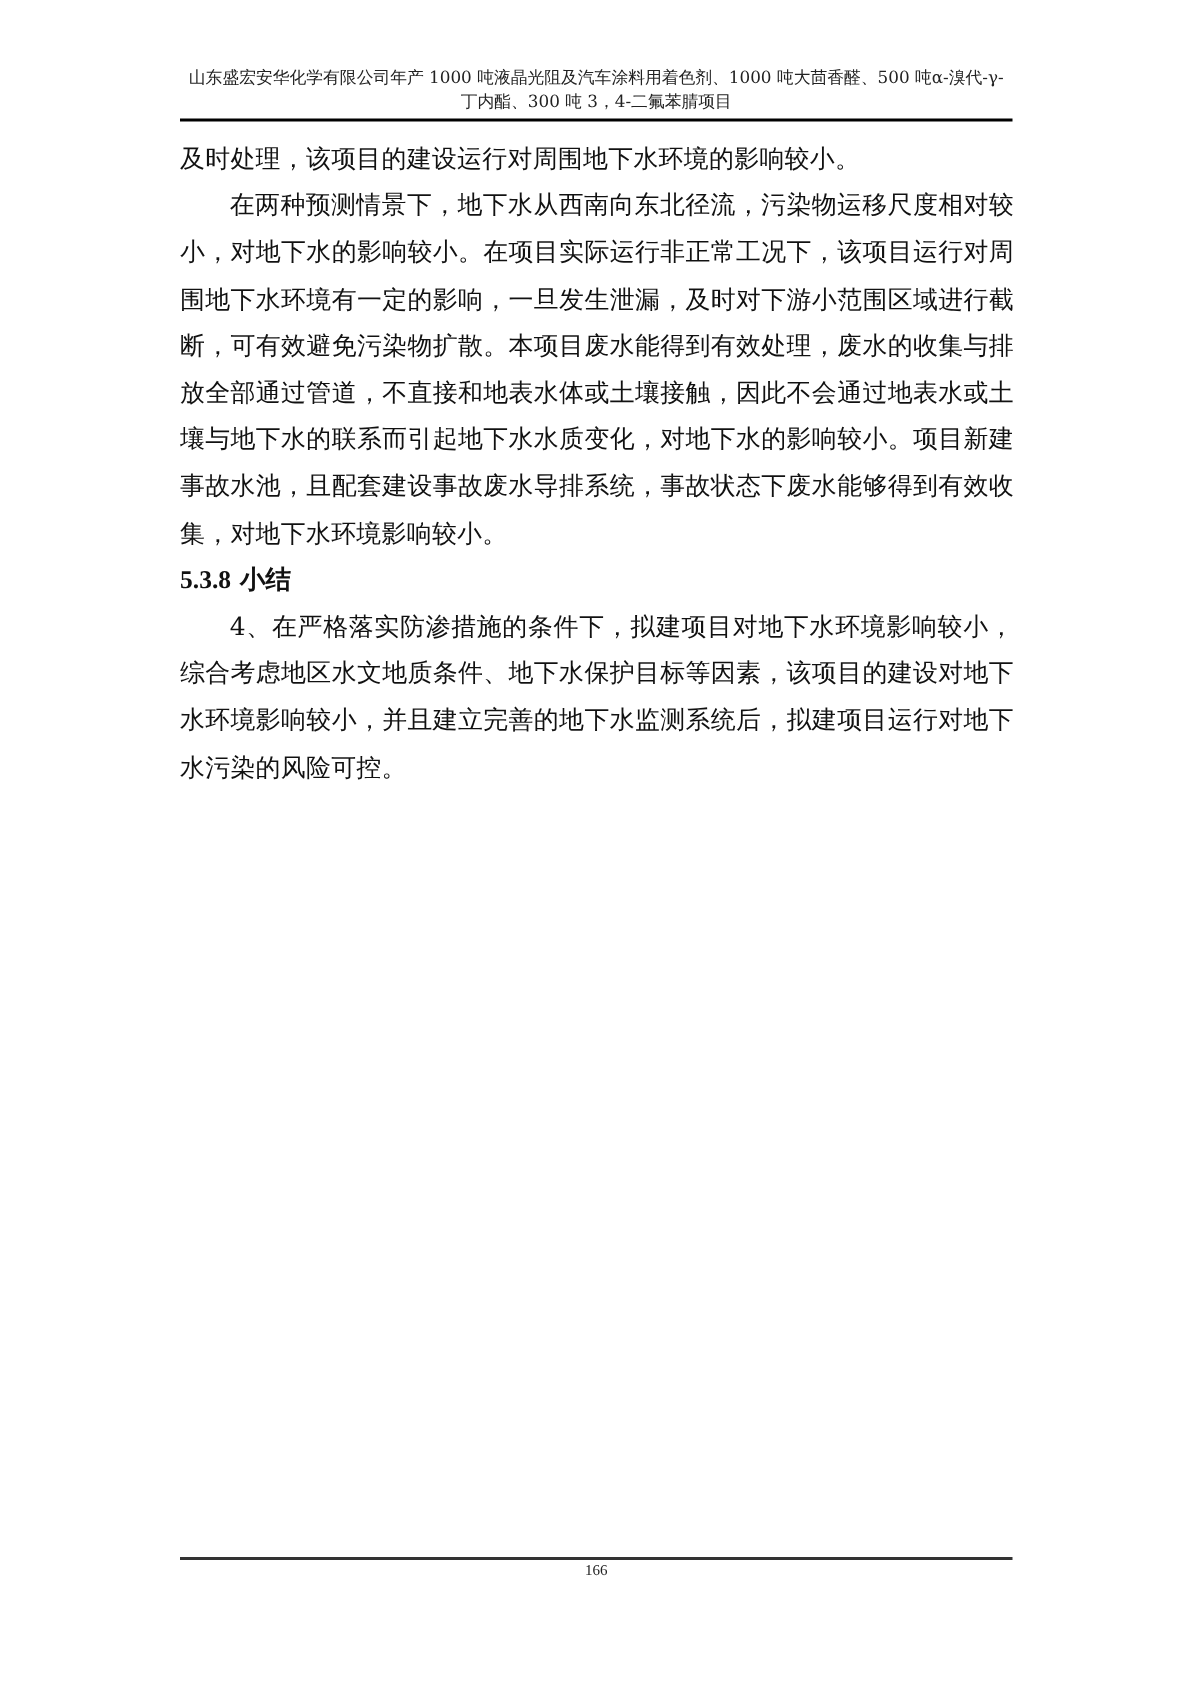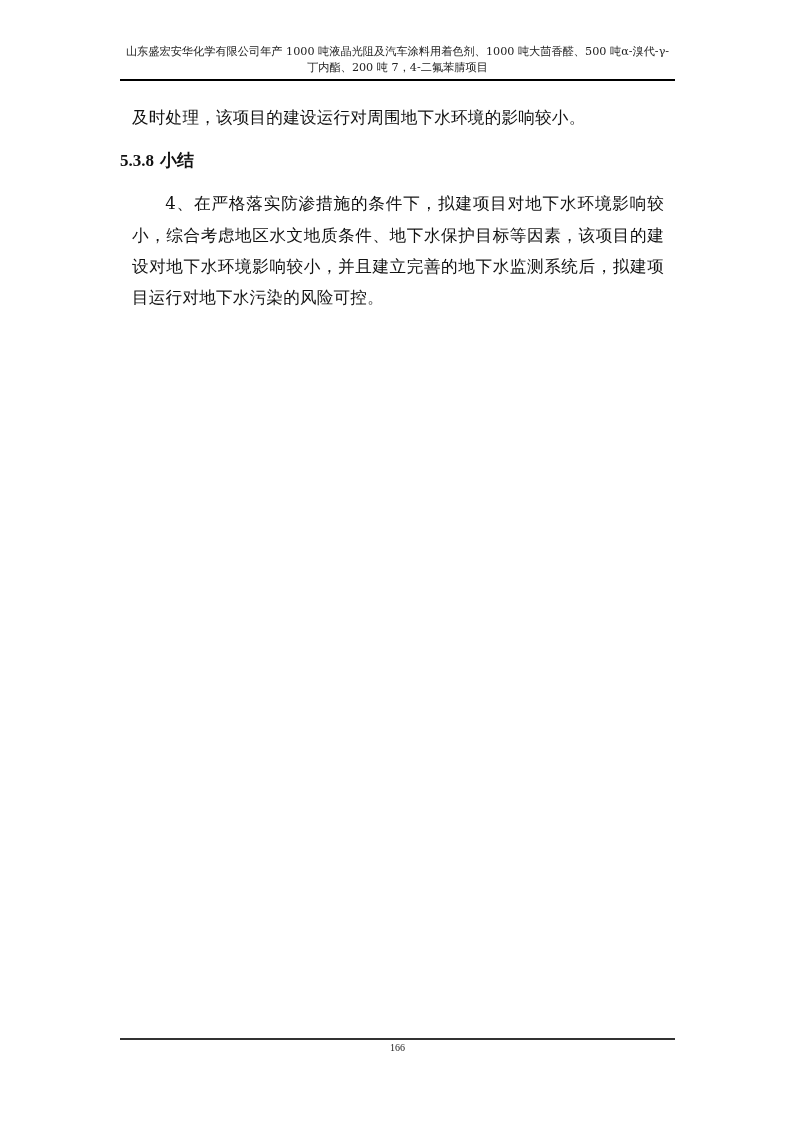--- a/index.html
+++ b/index.html
@@ -2,40 +2,41 @@
 <html><head>
 <meta charset="utf-8">
 <style>
   html, body { margin: 0; padding: 0; background: #ffffff; }
   body { width: 794px; height: 1123px; position: relative; overflow: hidden;
          font-family: "DejaVu Serif", "Liberation Serif", serif; color: #111; }
   .header { position: absolute; left: 120px; top: 44px; width: 555px;
             text-align: center; font-size: 11.2px; line-height: 16px; color: #222; }
   .header-rule { position: absolute; left: 120px; top: 79px; width: 555px; height: 2px; background: #000; }
   .body { position: absolute; left: 120px; top: 90px; width: 556px; font-size: 16.6px; line-height: 31.2px; }
-  .body p { margin: 12px; text-align: justify; text-align-last: left; letter-spacing: 0.2px; }
+  .body p { margin: 0; text-align: justify; text-align-last: left; letter-spacing: 0.2px; }
   .body p.indent { text-indent: 2em; }
   .body h3 { margin: 0; font-size: 17px; font-weight: bold; line-height: 31.2px; font-family: "Liberation Serif", serif; }
   .body h3 .num { margin-right: 6px; }
   sup { font-size: 10px; line-height: 0; vertical-align: super; }
   .footer-rule { position: absolute; left: 120px; top: 1038px; width: 555px; height: 1.5px; background: #333; }
   .page-num { position: absolute; left: 120px; width: 555px; top: 1042px; text-align: center;
               font-family: "Liberation Serif", serif; font-size: 10px; color: #222; }
 </style>
 </head>
 <body>
 
 <div class="header">
   <div>山东盛宏安华化学有限公司年产 1000 吨液晶光阻及汽车涂料用着色剂、1000 吨大茴香醛、500 吨α-溴代-γ-</div>
-  <div>丁内酯、200 吨 7，4-二氟苯腈项目</div>
+  <div>丁内酯、300 吨 3，4-二氟苯腈项目</div>
 </div>
 <div class="header-rule"></div>
 
 <div class="body">
   <p>及时处理，该项目的建设运行对周围地下水环境的影响较小。</p>
+  <p class="indent">在两种预测情景下，地下水从西南向东北径流，污染物运移尺度相对较小，对地下水的影响较小。在项目实际运行非正常工况下，该项目运行对周围地下水环境有一定的影响，一旦发生泄漏，及时对下游小范围区域进行截断，可有效避免污染物扩散。本项目废水能得到有效处理，废水的收集与排放全部通过管道，不直接和地表水体或土壤接触，因此不会通过地表水或土壤与地下水的联系而引起地下水水质变化，对地下水的影响较小。项目新建事故水池，且配套建设事故废水导排系统，事故状态下废水能够得到有效收集，对地下水环境影响较小。</p>
 
   <h3>
     <span class="num">5.3.8</span><span>小结</span>
   </h3>
 
   <p class="indent">4、在严格落实防渗措施的条件下，拟建项目对地下水环境影响较小，综合考虑地区水文地质条件、地下水保护目标等因素，该项目的建设对地下水环境影响较小，并且建立完善的地下水监测系统后，拟建项目运行对地下水污染的风险可控。</p>
 </div>
 
 <div class="footer-rule"></div>
 <div class="page-num">166</div>

